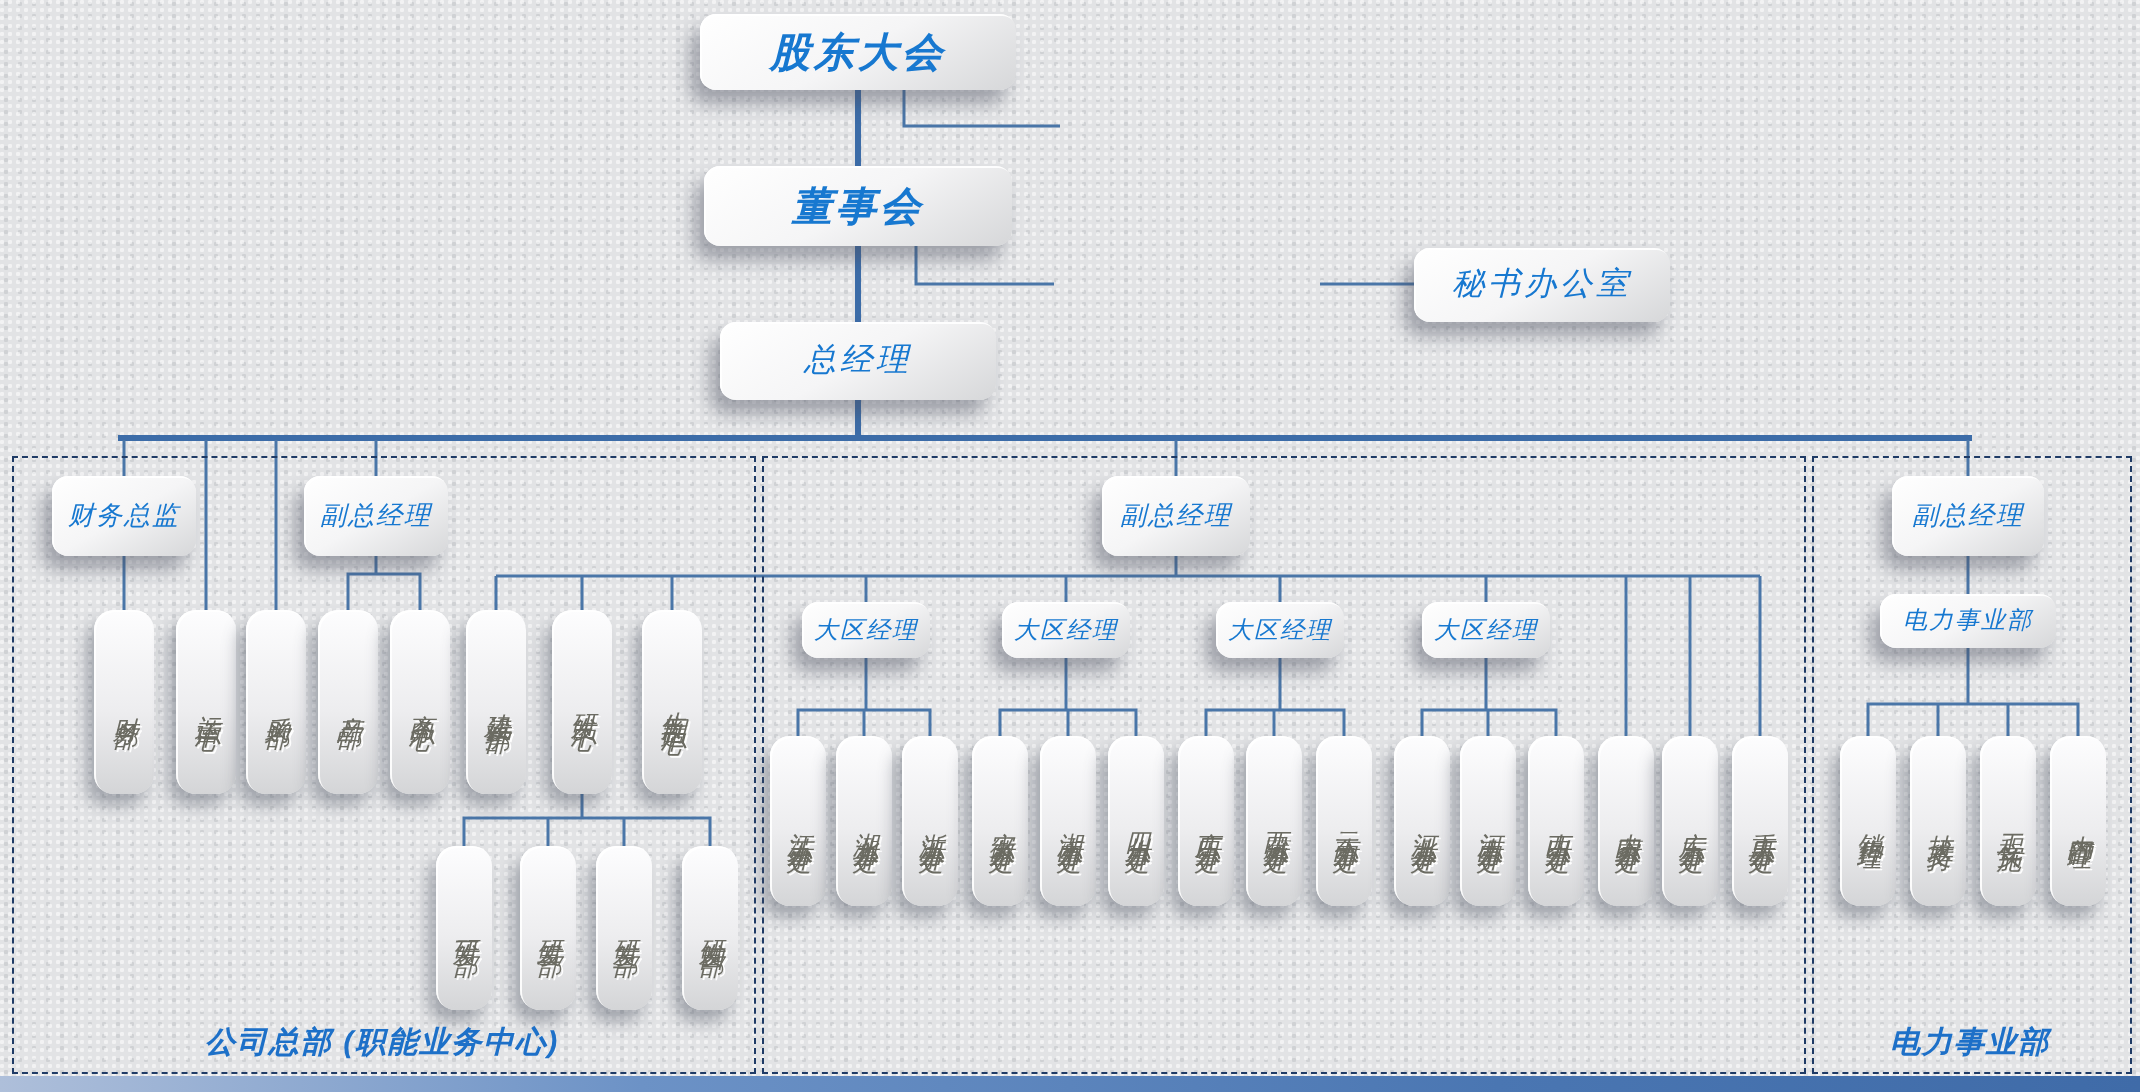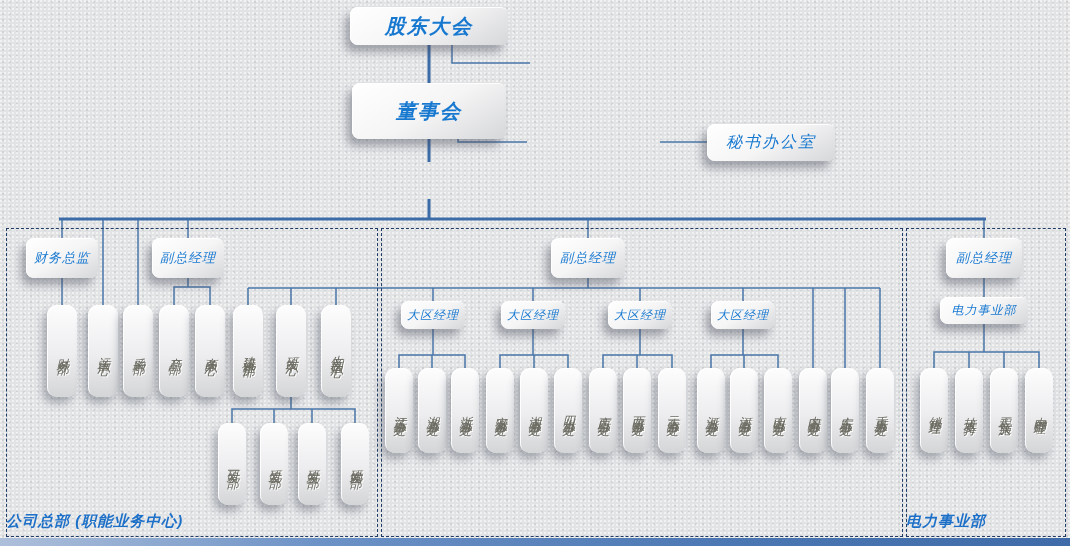--- a/index.html
+++ b/index.html
@@ -31,21 +31,21 @@
     border-radius:10px;
     box-shadow:-4px 6px 8px rgba(75,80,95,.42), inset 1px 1px 0 rgba(255,255,255,.9);
   }
   .vbox span{
     writing-mode:vertical-rl;text-orientation:upright;
     font-size:12.5px;letter-spacing:2px;color:#6b6b62;
     text-shadow:1px 1px 0 rgba(255,255,255,.95);
   }
   .region{position:absolute;border:1px dashed #1f3b66;}
   .section-label{
-    position:absolute;top:512px;
+    position:absolute;top:512px;text-align:center;
     font-size:15px;font-weight:bold;color:#1d70c8;letter-spacing:1px;
   }
   .footer-bar{
     position:absolute;left:0;top:538px;width:1070px;height:8px;
     background:linear-gradient(90deg,#aebfda 0%,#6c92c6 30%,#4a76b2 70%,#3f6ba8 100%);
   }
 </style>
 </head>
 <body>
 
@@ -84,22 +84,23 @@
       <path d="M291 397 V409 M232 423 V409 H355 V423 M274 409 V423 M312 409 V423"></path>
       <path d="M984 278 V297 M984 324 V352 M934 368 V352 H1039 V368 M969 352 V368 M1004 352 V368"></path>
     </g>
   </svg>
 
   <div class="region" style="left:6px;top:228px;width:370px;height:307px;"></div>
   <div class="region" style="left:381px;top:228px;width:520px;height:307px;"></div>
   <div class="region" style="left:906px;top:228px;width:158px;height:307px;"></div>
 
   <div class="hbox lg" style="left:350px;top:7px;width:158px;height:38px;">股东大会</div>
-  <div class="hbox lg" style="left:352px;top:83px;width:154px;height:56px;">董事会</div>
+  <div class="hbox lg" style="left:352px;top:83px;width:154px;height:40px;">董事会</div>
   <div class="hbox md" style="left:707px;top:124px;width:128px;height:37px;">秘书办公室</div>
+  <div class="hbox md" style="left:360px;top:161px;width:138px;height:39px;">总经理</div>
 
   <div class="hbox sm" style="left:26px;top:238px;width:72px;height:40px;">财务总监</div>
   <div class="hbox sm" style="left:152px;top:238px;width:72px;height:40px;">副总经理</div>
 
   <div class="vbox" style="left:47px;top:305px;width:30px;height:92px;">
       <span>财务部</span>
     </div>
   <div class="vbox" style="left:88px;top:305px;width:30px;height:92px;">
       <span>运营中心</span>
     </div>

